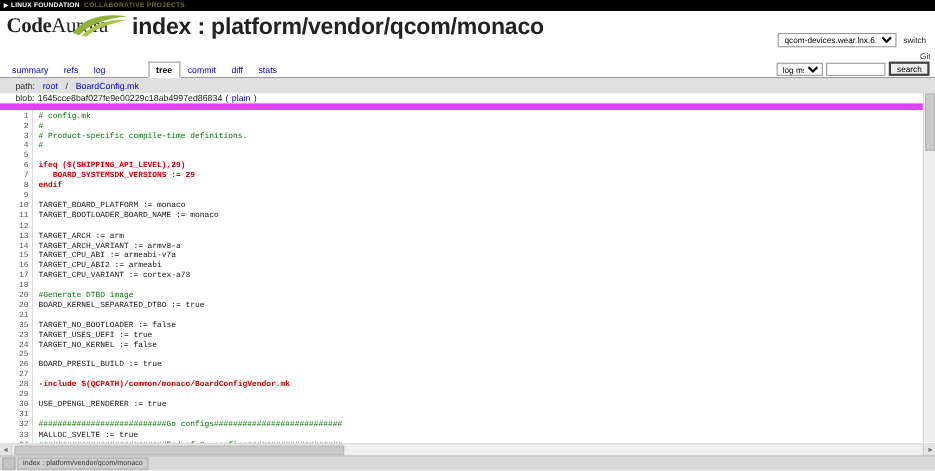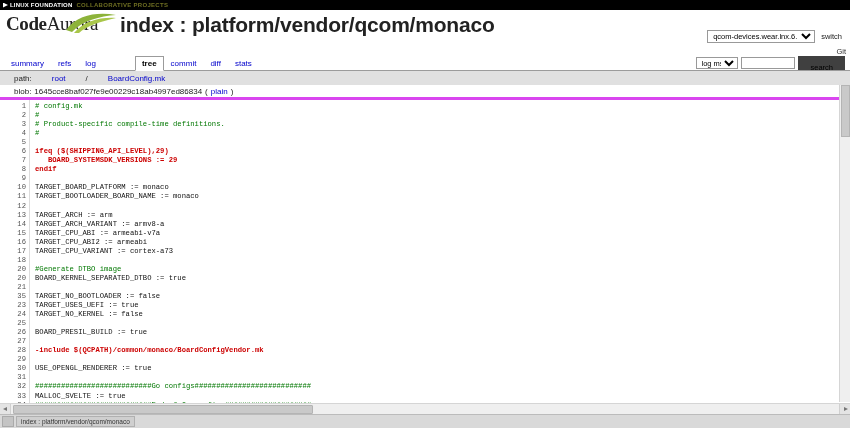--- a/index.html
+++ b/index.html
@@ -173,49 +173,49 @@
     font-size: 7.5px;
     height: 12px;
     width: 54px;
     border: 1px solid #999;
     padding: 0 2px;
     background: #fff;
   }
   .nav-right .search-btn {
     font-size: 7.5px;
     height: 13px;
-    border: 7px solid #404040;
+    border: 2px solid #404040;
     background: #eee;
     padding: 0 5px;
     cursor: pointer;
   }
 
   
   .pathbar {
     height: 14px;
     background: #e0e0e0;
     font-size: 8px;
     color: #222;
     display: flex;
     align-items: center;
     padding-left: 14px;
-    gap: 20px;
+    gap: 7px;
   }
   .pathbar a { color: #0000cc; text-decoration: none; cursor: pointer; }
 
   
   .blobbar {
     height: 15px;
     font-size: 8px;
     color: #222;
     display: flex;
     align-items: center;
     padding-left: 14px;
     gap: 3px;
-    border-bottom: 3px solid #d946ef;
+    border-bottom: 6px solid #d946ef;
     background: #fff;
   }
   .blobbar a { color: #0000cc; text-decoration: none; cursor: pointer; }
 
   
   .codewrap {
     position: relative;
     height: 306px;
     overflow: hidden;
     background: #fff;

